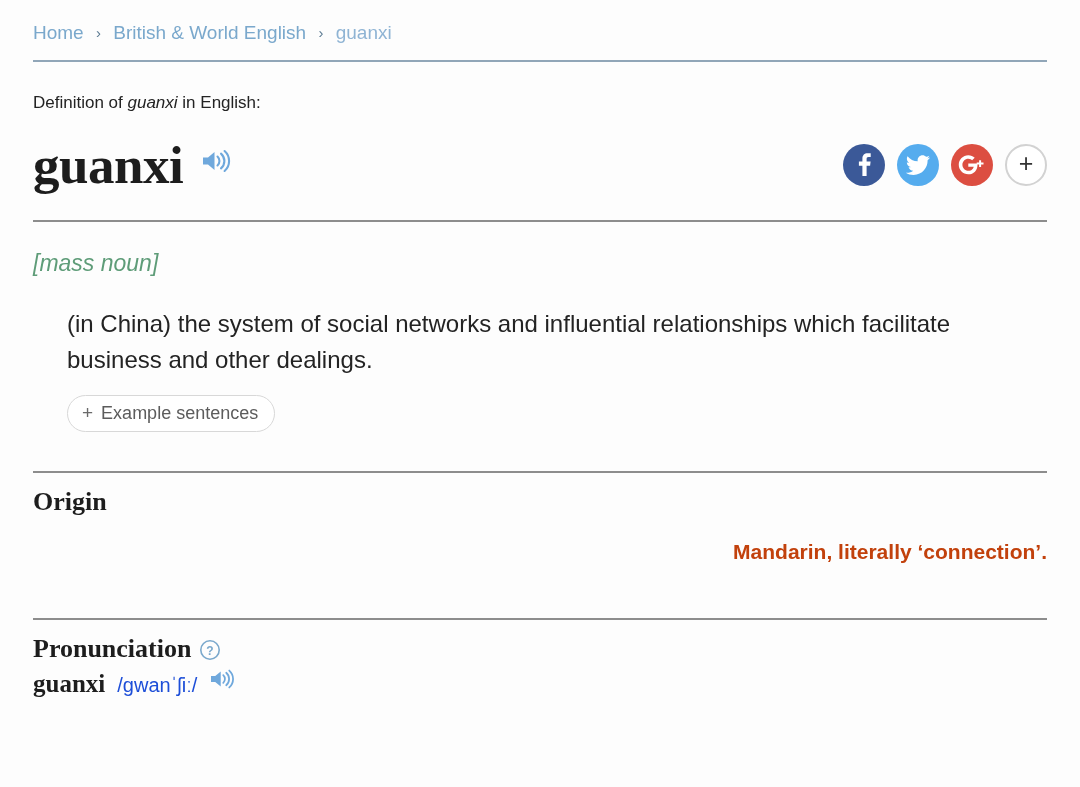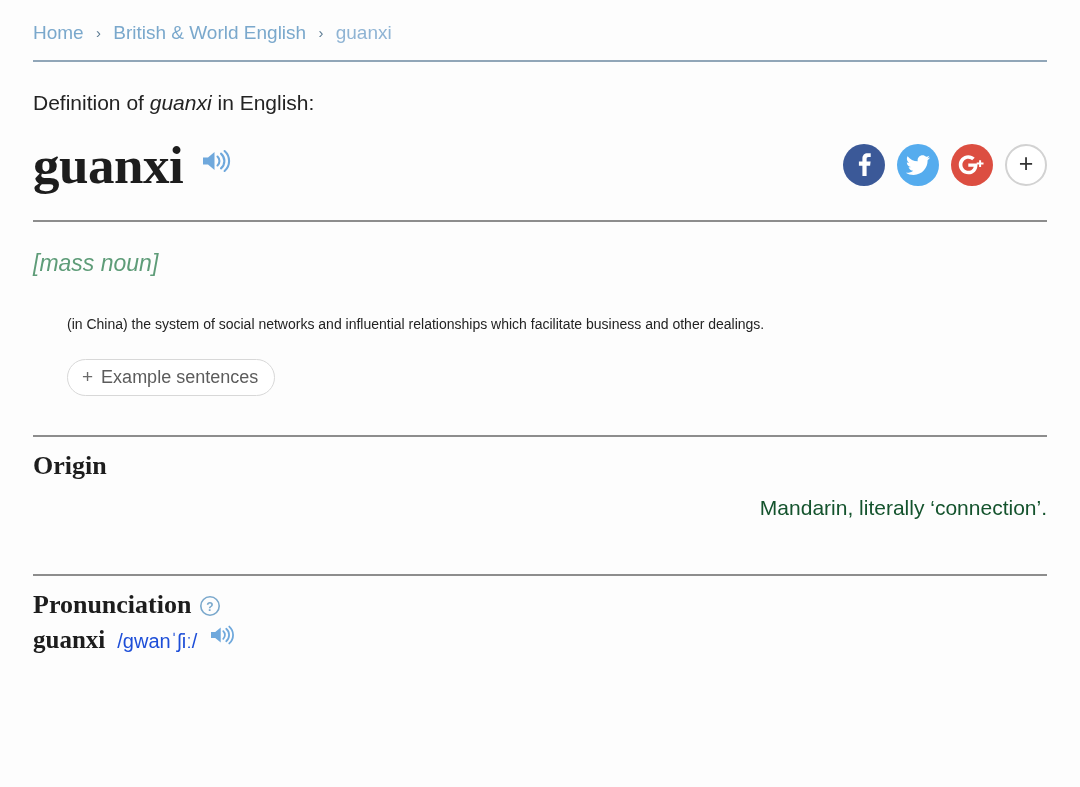--- a/index.html
+++ b/index.html
@@ -46,21 +46,21 @@
   }
   .rule-blue {
     height: 2px;
     background: #7e97ab;
     margin-top: 13px;
     opacity: .85;
   }
 
   
   .definition-of {
-    font-size: 21px;
+    font-size: 17px;
     line-height: 28px;
     color: #232323;
     margin-top: 27px;
   }
   .definition-of i { font-style: italic; }
 
   
   .headword-row {
     margin-top: 17px;
     display: flex;
@@ -138,21 +138,21 @@
     color: #5e9c78;
     font-style: italic;
     font-size: 23px;
     margin-top: 28px;
   }
   .sense {
     margin-top: 29px;
     padding-left: 34px;
   }
   .sense-text {
-    font-size: 14px;
+    font-size: 24px;
     line-height: 36px;
     color: #232323;
     max-width: 1012px;
   }
   .examples-btn {
     display: inline-flex;
     align-items: center;
     gap: 8px;
     margin-top: 17px;
     padding: 7px 16px 8px 14px;
@@ -176,22 +176,23 @@
     font-weight: 700;
     color: #1d1d1d;
     margin-top: 14px;
     display: flex;
     align-items: center;
     gap: 8px;
   }
   .sect-body {
     font-size: 21px;
     line-height: 30px;
-    color: #14532d;
-    margin-top: 12px;
+    color: #c2410c;
+    margin-top: 20px;
+    font-weight: bold;
   }
   .pron-line {
     display: flex;
     align-items: baseline;
     margin-top: 6px;
   }
   .pron-word {
     font-family: "Liberation Serif", serif;
     font-size: 25px;
     font-weight: 700;

